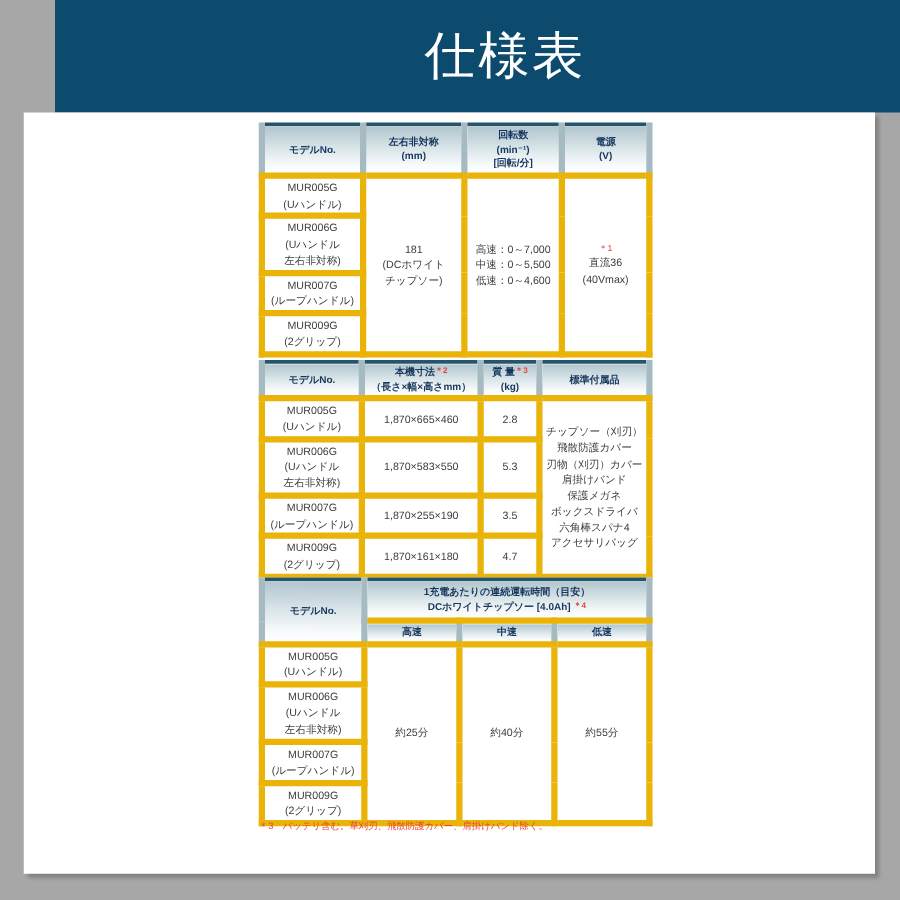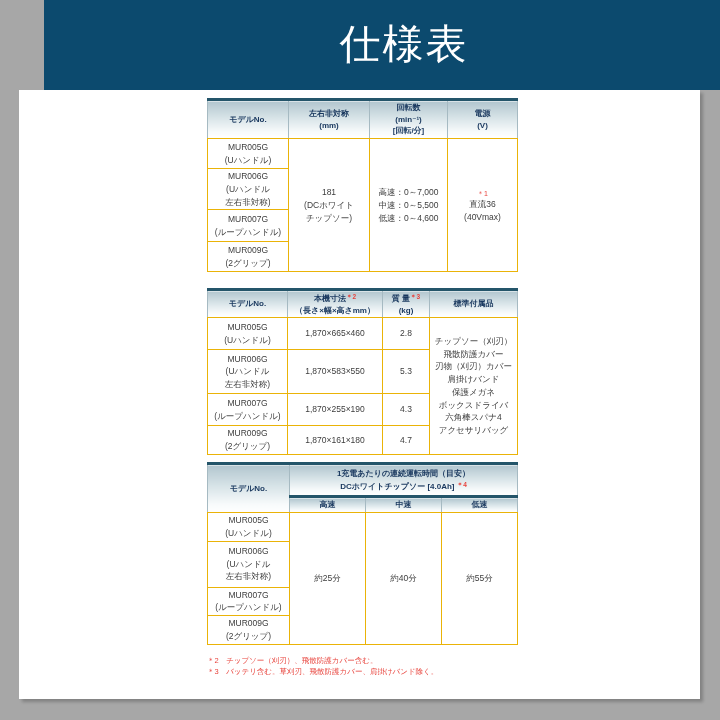--- a/index.html
+++ b/index.html
@@ -25,21 +25,21 @@
   }
   table.spec {
     position:absolute; left:188px;
     border-collapse:collapse; table-layout:fixed; width:310px;
     background:#fff;
   }
   .t1 { top:8px; }
   .t2 { top:198px; }
   .t3 { top:372px; }
   .spec th, .spec td {
-    border:1px solid #eab308;
+    border:5px solid #eab308;
     padding:1px 2px;
     text-align:center; vertical-align:middle;
     white-space:pre-line;
     overflow:hidden;
   }
   .spec td {
     font-size:8.5px; color:#3d3d3d; line-height:1.5;
   }
   .spec th.hd {
     background:linear-gradient(to bottom,#b2c6cf 0%,#d8e4e8 45%,#f7fafb 82%,#ffffff 100%);
@@ -145,21 +145,21 @@
       <td>MUR006G
 (Uハンドル
 左右非対称)</td>
       <td>1,870×583×550</td>
       <td>5.3</td>
     </tr>
     <tr style="height:32px">
       <td>MUR007G
 (ループハンドル)</td>
       <td>1,870×255×190</td>
-      <td>4.3</td>
+      <td>3.5</td>
     </tr>
     <tr style="height:28px">
       <td>MUR009G
 (2グリップ)</td>
       <td>1,870×161×180</td>
       <td>4.7</td>
     </tr>
   </tbody>
     </table>
 
@@ -197,17 +197,16 @@
 (ループハンドル)</td>
         </tr>
     <tr style="height:28px">
           <td>MUR009G
 (2グリップ)</td>
         </tr>
   </tbody>
     </table>
 
   <div class="notes">
-    <div>＊2　チップソー（刈刃）、飛散防護カバー含む。</div>
     <div>＊3　バッテリ含む。草刈刃、飛散防護カバー、肩掛けバンド除く。</div>
   </div>
 
 </div>
 
 </body></html>

